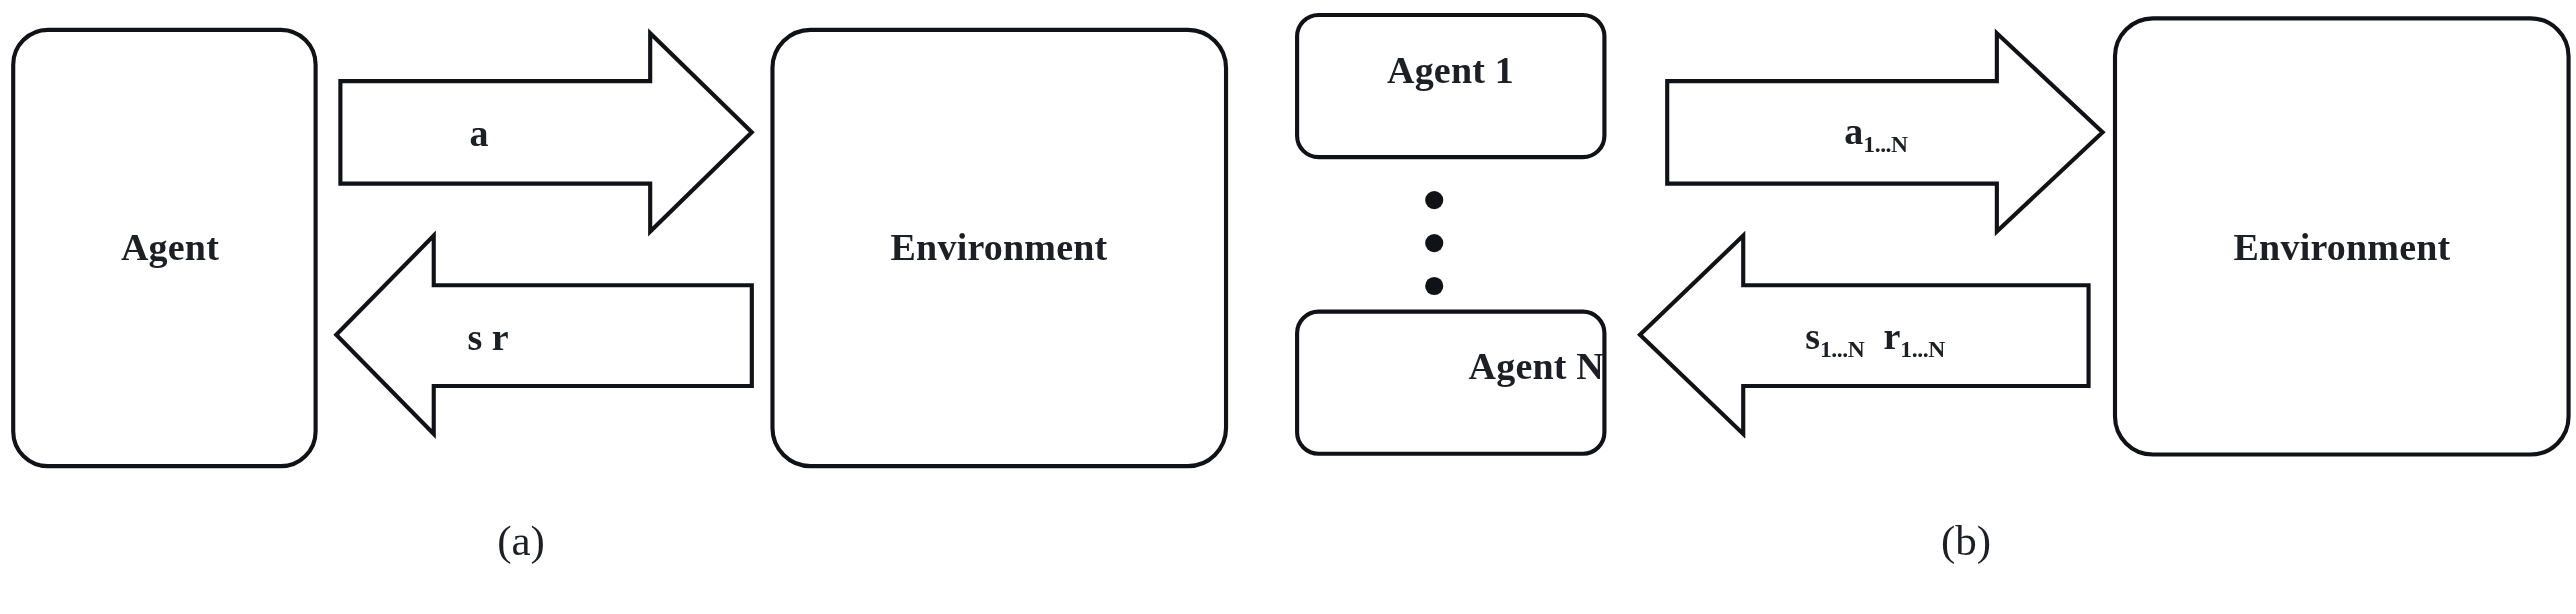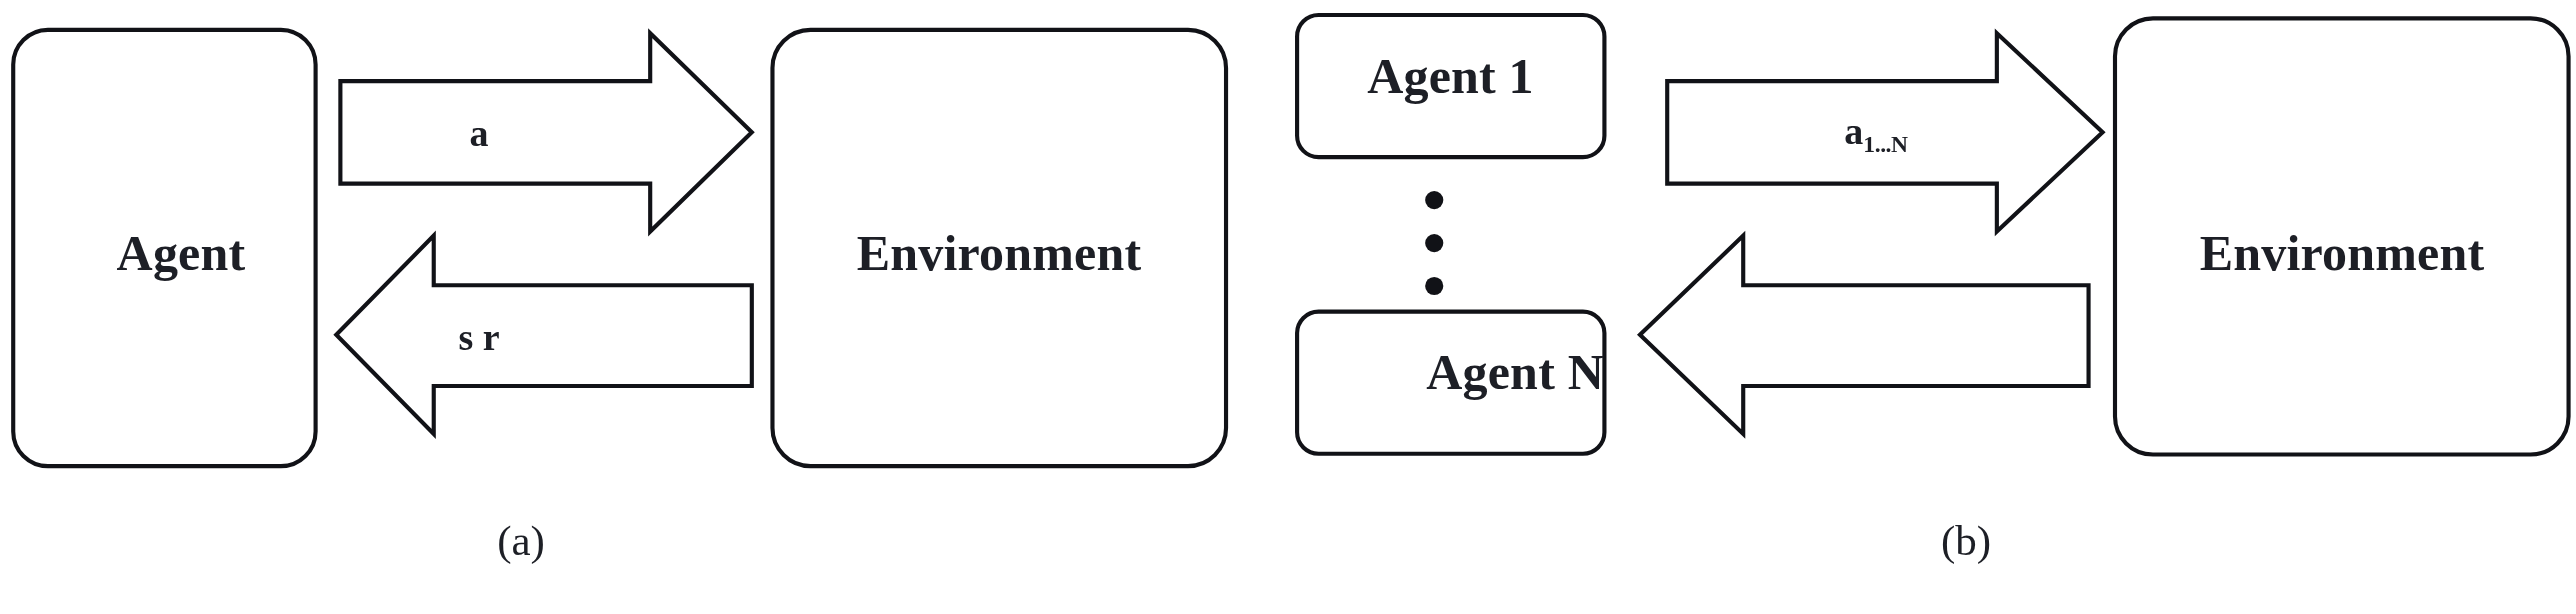--- a/index.html
+++ b/index.html
@@ -42,43 +42,43 @@
   }
   .txt {
     position: absolute;
     color: #1d1f26;
     font-weight: bold;
     white-space: nowrap;
     line-height: 1;
     text-align: center;
   }
   .box-label {
-    font-size: 50px;
+    font-size: 38px;
     letter-spacing: 0.2px;
   }
   .edge-label {
     font-size: 38px;
   }
   .caption {
     font-size: 43px;
     font-weight: normal;
   }
   .sub {
     font-size: 0.62em;
     font-weight: bold;
     vertical-align: baseline;
     position: relative;
     top: 0.32em;
     letter-spacing: -0.4px;
   }
   
-  #label-agent-a       { left: 30px;   top: 228px;  width: 302px; font-family: Liberation Serif, serif; }
+  #label-agent-a       { left: 19px;   top: 228px;  width: 302px; font-family: Liberation Serif, serif; }
   #label-env-a         { left: 772px;  top: 228px;  width: 454px; }
   #label-action-a      { left: 355px;  top: 114px;  width: 248px; }
-  #label-sr-a          { left: 355px;  top: 318px;  width: 248px; }
+  #label-sr-a          { left: 364px;  top: 318px;  width: 248px; }
   #caption-a           { left: 397px;  top: 519px;  width: 248px; }
   
   #label-agent1-b      { left: 1297px; top: 51px;   width: 307px; }
   #label-agentn-b      { left: 1297px; top: 347px;  width: 307px; text-align: right; }
   #label-env-b         { left: 2115px; top: 228px;  width: 454px; }
   #label-action-b      { left: 1694px; top: 112px;  width: 364px; }
   #label-sr-b          { left: 1652px; top: 317px;  width: 446px; }
   #caption-b           { left: 1842px; top: 519px;  width: 248px; }
 </style>
 </head>
@@ -150,17 +150,18 @@
   <div class="txt caption" id="caption-a">(a)</div>
 
   <div class="txt box-label" id="label-agent1-b">Agent 1</div>
 
   <div class="txt box-label" id="label-agentn-b">Agent N</div>
 
   <div class="txt box-label" id="label-env-b">Environment</div>
 
   <div class="txt edge-label" id="label-action-b"><span>a</span><span class="sub">1...N</span></div>
 
+  <div class="txt edge-label" id="label-sr-b"><span>s</span><span class="sub">1...N</span><span>&nbsp;&nbsp;</span><span>r</span><span class="sub">1...N</span></div>
 
   <div class="txt caption" id="caption-b">(b)</div>
 
 </div>
 
 
 </body></html>

